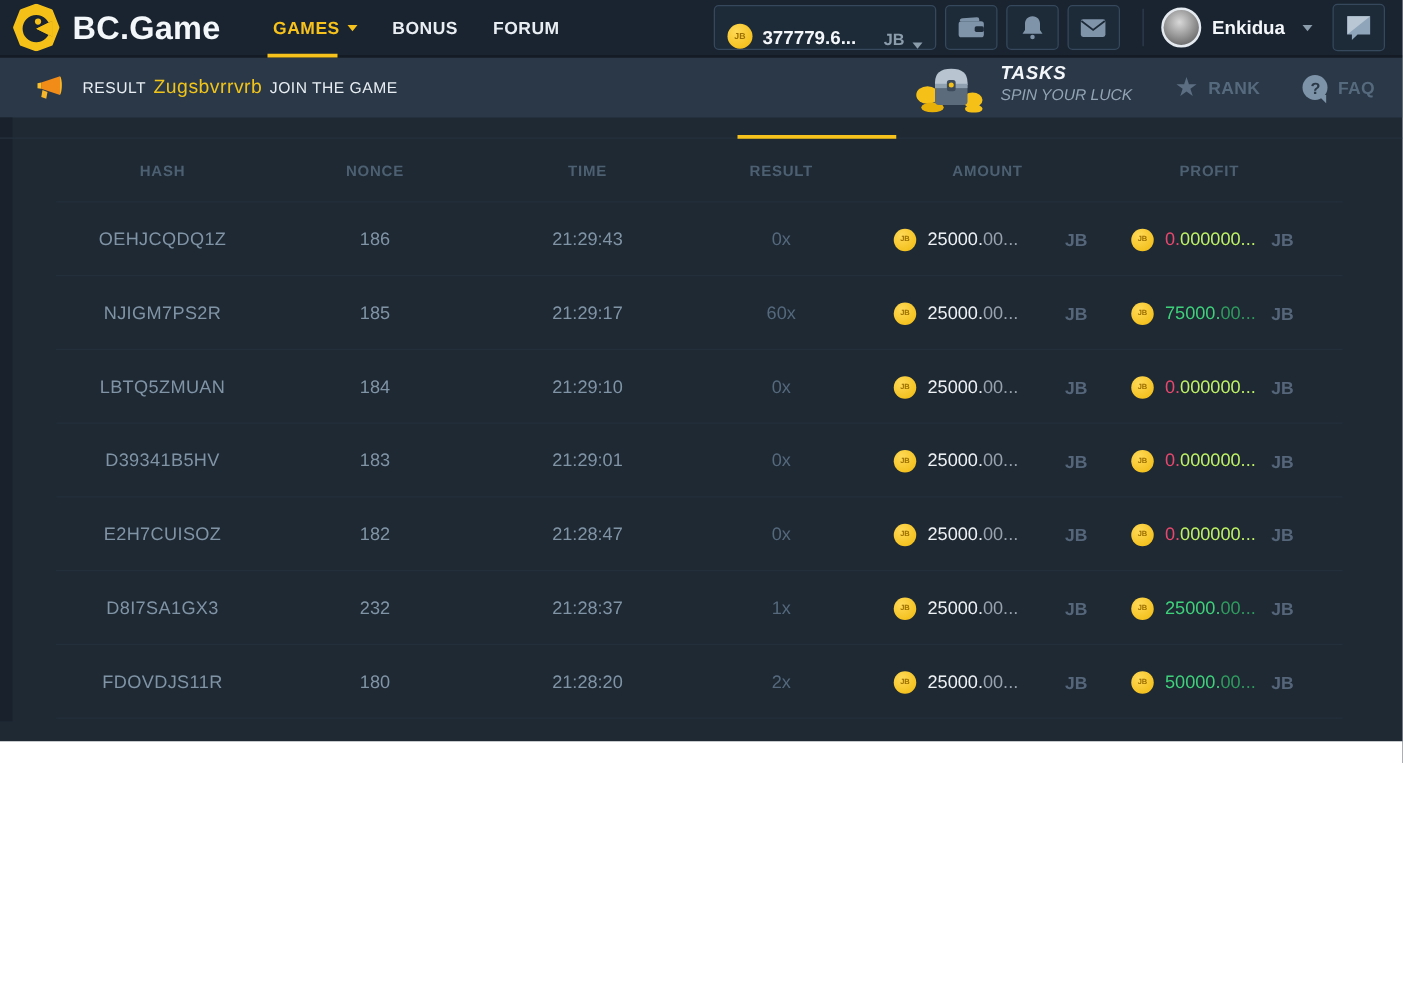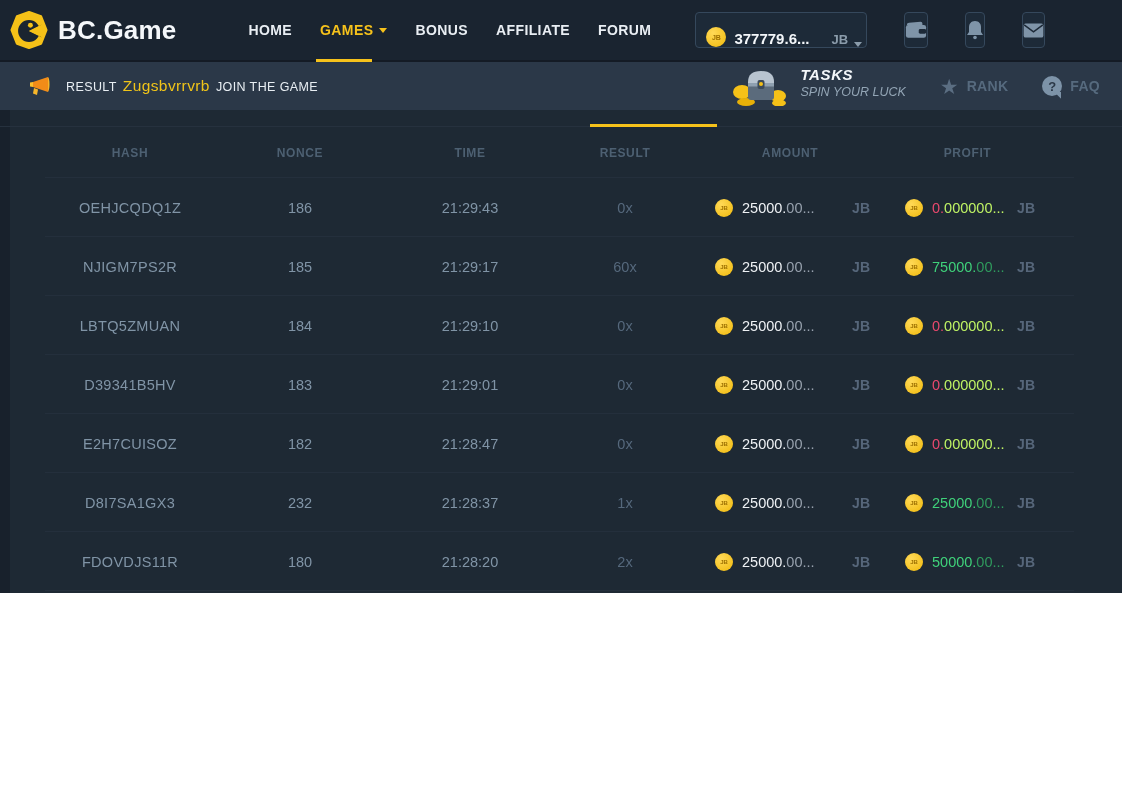--- a/index.html
+++ b/index.html
@@ -7,22 +7,22 @@
   body {
     font-family: "Liberation Sans", sans-serif;
     background:#ffffff;
     overflow:hidden;
     position:relative;
   }
   .app { width:1122px; height:593px; background:#1e2934; position:relative; overflow:hidden; }
 
   
   .navbar {
-    height:62px; background:#1a2430; display:flex; align-items:center;
-    padding:0 14px 0 10px; border-bottom:2px solid #141b25; position:relative;gap:30px;
+    height:46px; background:#1a2430; display:flex; align-items:center;
+    padding:0 14px 0 10px; border-bottom:2px solid #141b25; position:relative;
   }
   .logo { display:flex; align-items:center; gap:10px; cursor:pointer; }
   .logo-text { color:#f4f7fa; font-size:26px; font-weight:bold; letter-spacing:.2px; }
   .main-nav { display:flex; align-items:center; margin-left:28px; height:100%; }
   .nav-item {
     color:#e9eef3; font-size:14px; font-weight:bold; letter-spacing:.4px;
     padding:0 14px; height:100%; display:flex; align-items:center; position:relative;
     text-decoration:none; cursor:pointer;
   }
   .nav-item.active { color:#f6c21b; }
@@ -133,28 +133,26 @@
       <svg width="38" height="38" viewBox="0 0 40 40">
         <path d="M20 1.5 L32.5 6 L38 20 L32.5 34 L20 38.5 L7.5 34 L2 20 L7.5 6 Z" fill="#f5c118" stroke="#f5c118" stroke-width="3" stroke-linejoin="round"></path>
         <path d="M20 9.5 a11 11 0 1 0 0 23 a11 11 0 0 0 0 -23 Z M20 21 L33.5 14.5 L33.5 27.5 Z" fill="#1a2430" fill-rule="evenodd"></path>
         <path d="M20 21 L34 14 L34 28 Z" fill="#f5c118"></path>
         <circle cx="21.5" cy="15" r="2.6" fill="#f5c118"></circle>
       </svg>
       <span class="logo-text">BC.Game</span>
     </div>
 
     <nav class="main-nav">
-      <a class="nav-item">HOME</a>
       <a class="nav-item active">
         <span>GAMES</span>
         <span class="caret"></span>
         <span class="nav-underline"></span>
       </a>
       <a class="nav-item">BONUS</a>
-      <a class="nav-item">AFFILIATE</a>
       <a class="nav-item">FORUM</a>
     </nav>
 
     <div class="balance-pill">
       <span class="coin lg">JB</span>
       <span class="balance-val">377779.6...</span>
       <span class="balance-cur">JB</span>
       <span class="caret"></span>
     </div>
 

